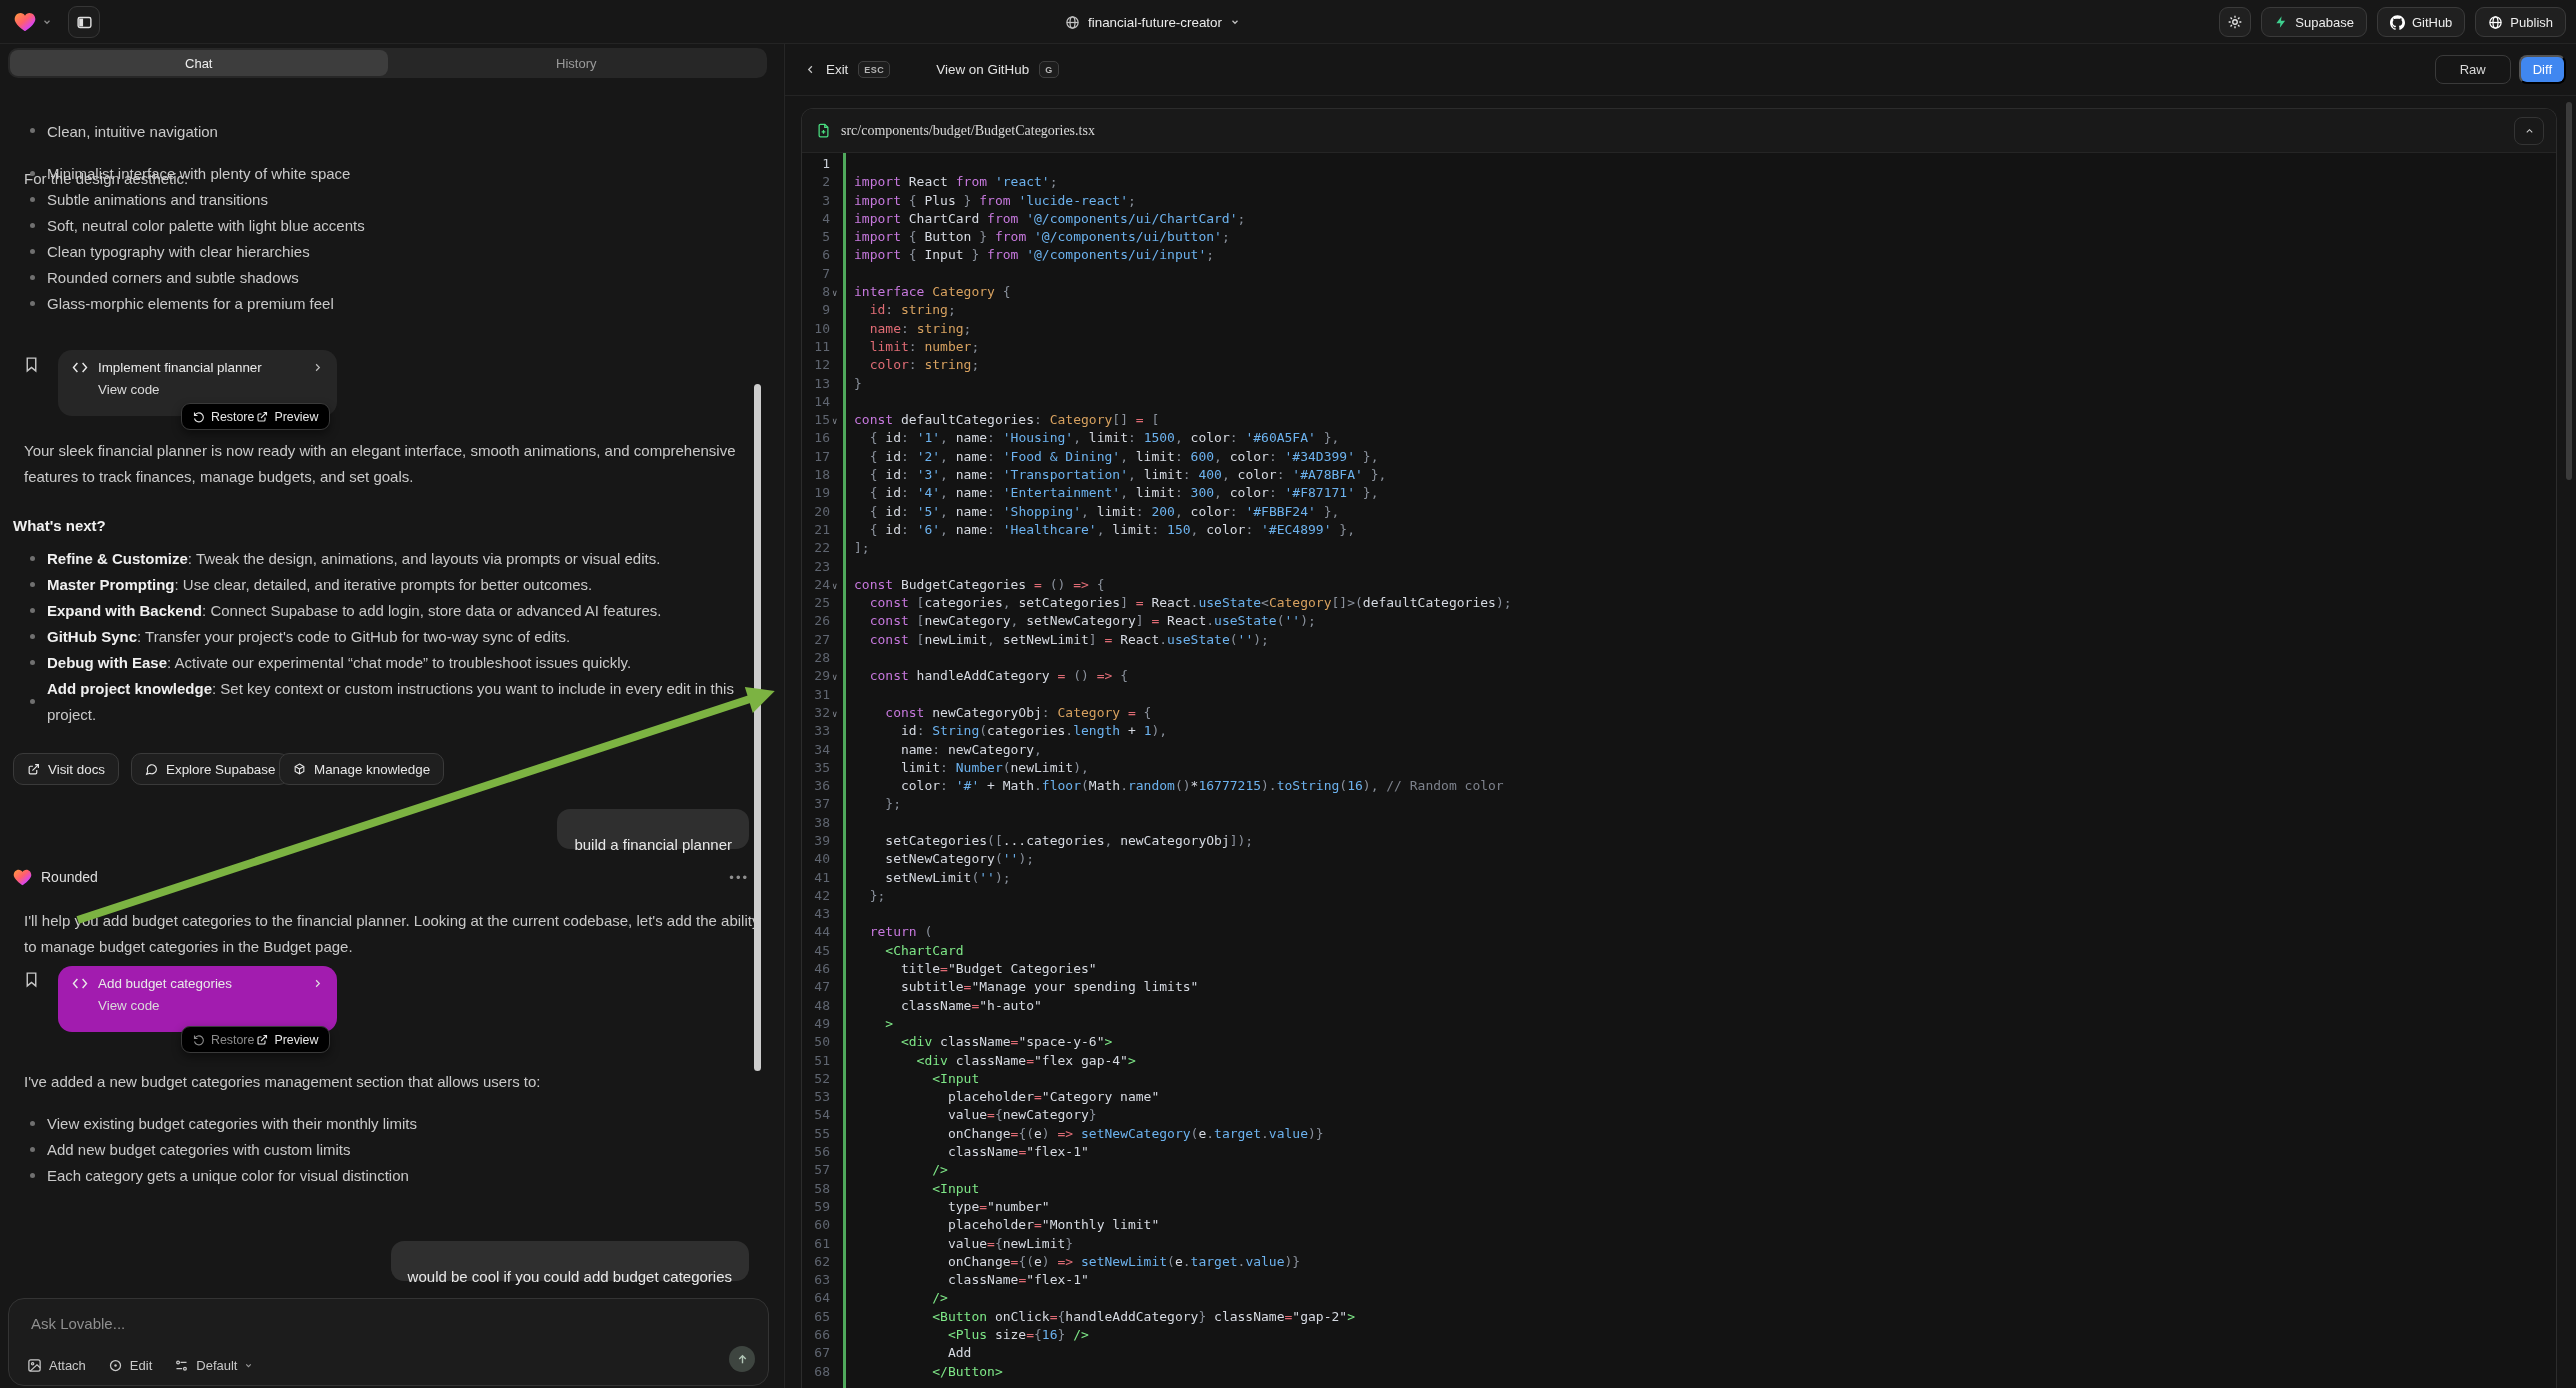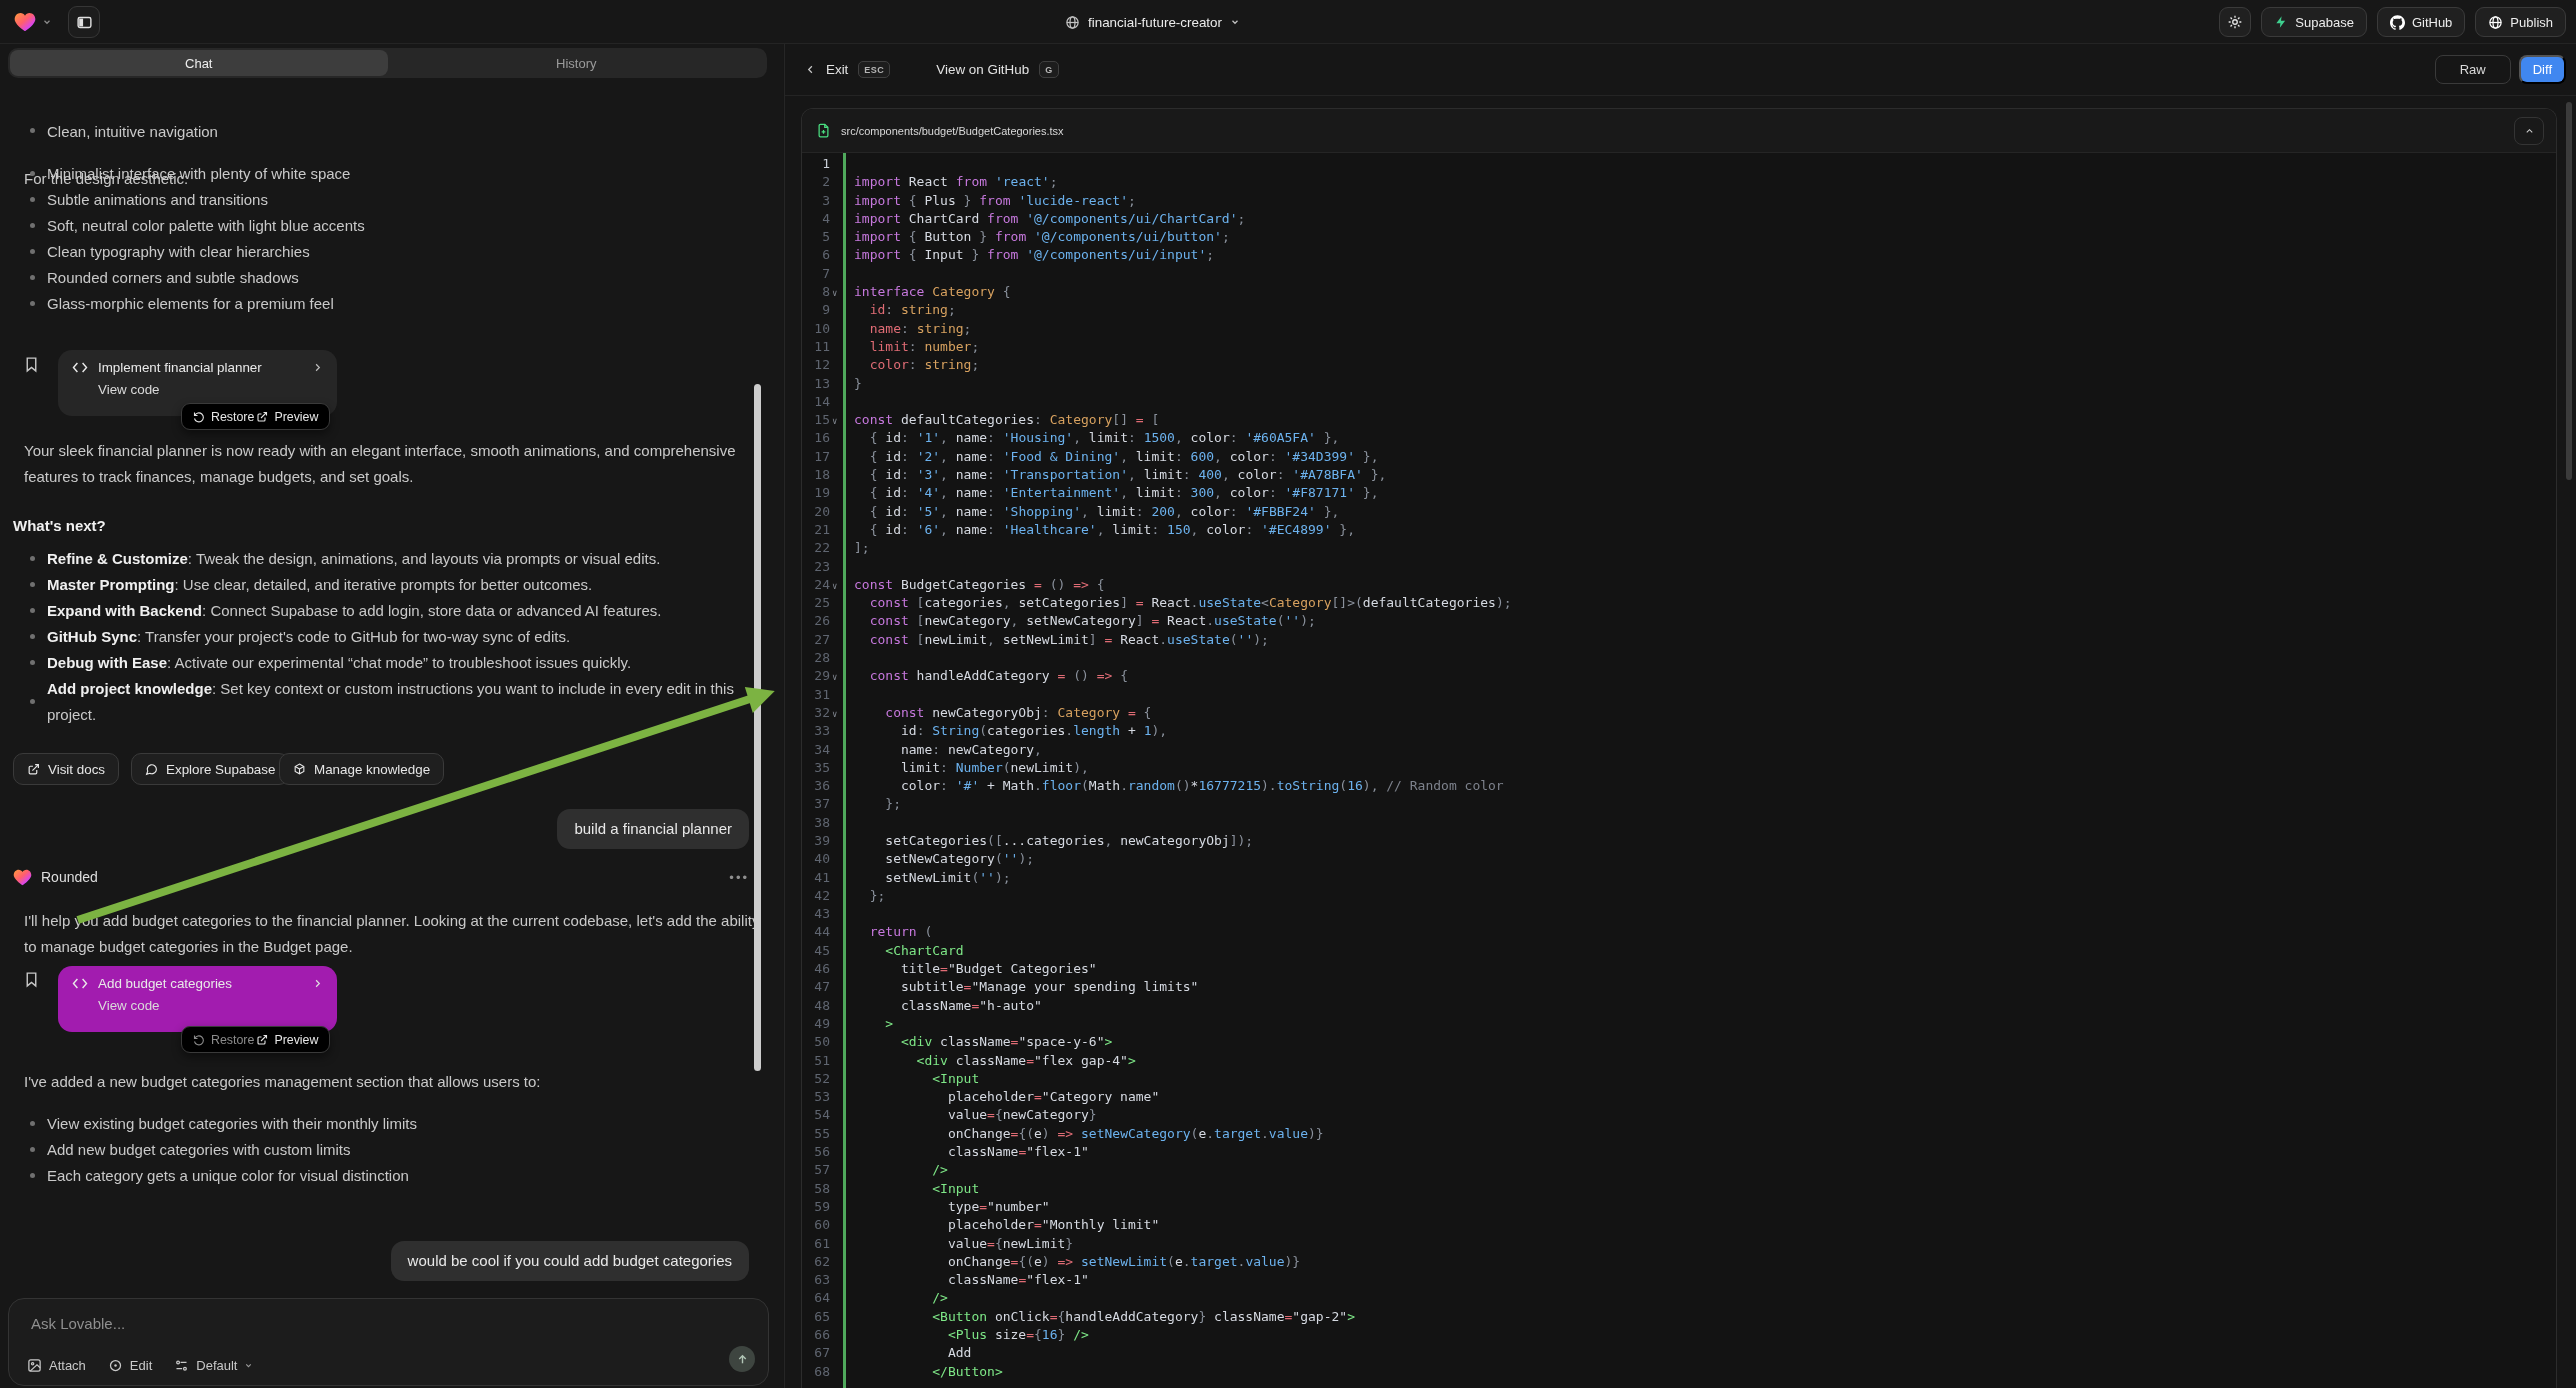--- a/index.html
+++ b/index.html
@@ -43,21 +43,21 @@
   .ver-row1 { display:flex; align-items:center; gap:10px; color:#e9e9e9; font-size:13.4px; }
   .ver-row1 .grow { flex:1; }
   .ver-view { margin:7px 0 0 26px; font-size:13.4px; color:#dadada; }
   .bm-ico { position:absolute; color:#c7c7c7; }
   .rp-pill { position:absolute; height:27px; display:flex; align-items:center; gap:2px; background:#000000; border:1px solid #3a3a3a; border-radius:9px; padding:0 11px; box-shadow:0 4px 10px rgba(0,0,0,.45); font-size:12.4px; color:#e6e6e6; }
   .rp-item { display:inline-flex; align-items:center; gap:6px; }
   .rp-item.dim { color:#8b8b8b; }
 
   .act-btn { position:absolute; height:32px; display:inline-flex; align-items:center; gap:8px; padding:0 13px; background:#1f1f1f; border:1px solid #3a3a3a; border-radius:10px; font-size:13.4px; color:#e6e6e6; }
 
-  .user-pill { position:absolute; right:34px; height:40px; line-height:40px; padding:0 17px; background:#2f2f2f; border-radius:13px; font-size:15px; color:#e8e8e8; white-space:nowrap; }
+  .user-pill { position:absolute; right:34px; height:40px; line-height:40px; padding:16px 17px; background:#2f2f2f; border-radius:13px; font-size:15px; color:#e8e8e8; white-space:nowrap; }
 
   .lov-row { position:absolute; left:13px; right:34px; height:22px; display:flex; align-items:center; gap:9px; }
   .lov-name { font-size:14px; color:#dedede; }
   .lov-dots { margin-left:auto; color:#8f8f8f; letter-spacing:2px; font-size:13px; }
 
   .ask-box { position:absolute; left:8px; right:14px; top:1254px; height:88px; background:#1c1c1c; border:1px solid #343434; border-radius:16px; }
   .ask-ph { position:absolute; left:22px; top:16px; font-size:15px; color:#8f8f8f; }
   .ask-tools { position:absolute; left:18px; bottom:12px; display:flex; align-items:center; gap:22px; font-size:13px; color:#c9c9c9; }
   .tool { display:inline-flex; align-items:center; gap:7px; }
   .send-btn { position:absolute; right:13px; bottom:13px; width:26px; height:26px; border-radius:50%; background:#3e4540; color:#b2c6b6; display:flex; align-items:center; justify-content:center; }
@@ -69,21 +69,21 @@
   .code-header { position:absolute; left:0; top:0; right:0; height:52px; border-bottom:1px solid #242424; display:flex; align-items:center; padding-left:20px; gap:10px; }
   .hdr-txt { font-size:13.4px; color:#e3e3e3; }
   .kbd { font-size:9px; letter-spacing:0.5px; color:#b5b5b5; border:1px solid #3f3f3f; background:#1d1d1d; border-radius:5px; padding:2.5px 5px; font-weight:700; }
   .hdr-gap { width:26px; }
   .hdr-right { position:absolute; right:10px; top:11px; display:flex; gap:8px; }
   .btn-raw { height:29px; padding:0 24px; border:1px solid #3a3a3a; border-radius:8px; background:transparent; color:#d9d9d9; font-size:13px; display:flex; align-items:center; }
   .btn-diff { height:29px; padding:0 12px; border-radius:8px; color:#fff; font-size:13px; display:flex; align-items:center; }
 
   .code-card { position:absolute; left:16px; top:64px; right:19px; bottom:-4px; background:#131313; border:1px solid #2c2c2c; border-bottom:none; border-radius:12px 12px 0 0; overflow:hidden; }
   .file-row { height:44px; background:#191919; border-bottom:1px solid #252525; display:flex; align-items:center; padding:0 14px; gap:10px; }
-  .file-path { font-family:Liberation Sans, sans-serif; font-size:11px; color:#d9d9d9; }
+  .file-path { font-family:Liberation Serif, serif; font-size:14px; color:#d9d9d9; }
   .collapse-btn { position:absolute; right:12px; top:8px; width:30px; height:28px; border:1px solid #343434; border-radius:8px; display:flex; align-items:center; justify-content:center; color:#cfcfcf; background:transparent; }
 
   .code-body { position:absolute; left:0; top:44px; right:0; bottom:0; padding-top:2px; font-family:"DejaVu Sans Mono", monospace; font-size:13px; }
   .code-body::before { content:""; position:absolute; left:41px; top:0; bottom:0; width:3px; background:var(--diff-green,#4fa95c); }
   .cl { position:relative; height:18.3px; line-height:18.3px; }
   .ln { position:absolute; left:0; width:28px; text-align:right; color:#5f6570; }
   .cl.first .ln { color:#c9ced6; }
   .fold { position:absolute; left:30px; color:#80868f; font-size:9px; top:1px; }
   .lt { position:absolute; left:52px; white-space:pre; }
   .tk-k { color:#c678dd; } .tk-b { color:#6cb2ee; } .tk-t { color:#d7a15f; }

